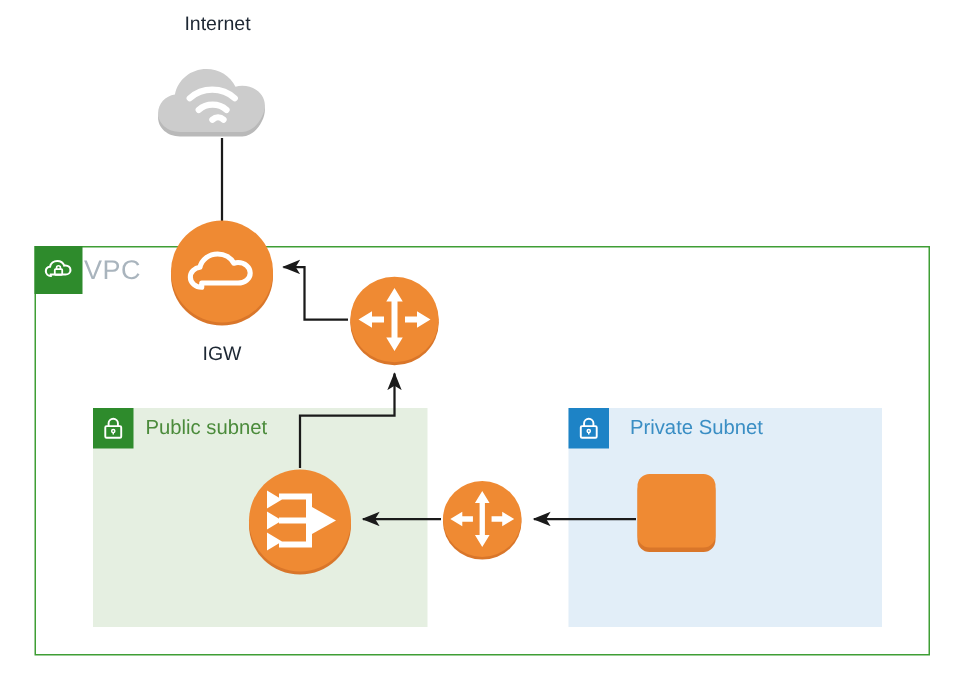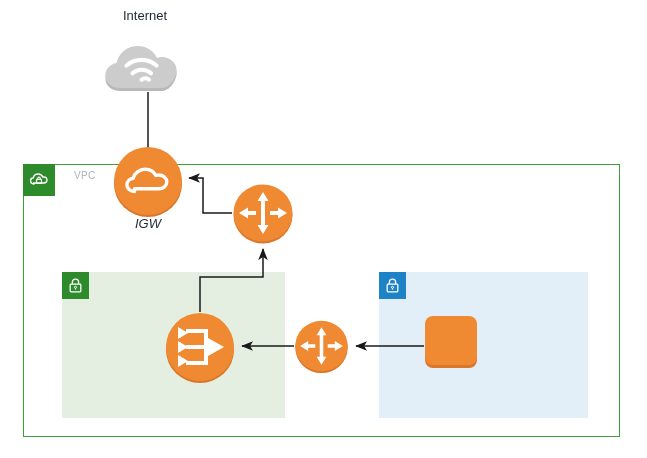--- a/index.html
+++ b/index.html
@@ -6,42 +6,42 @@
   body{width:647px;height:458px;overflow:hidden;
        font-family:"Liberation Sans","DejaVu Sans",sans-serif;}
   #stage{position:relative;width:647px;height:458px;background:#ffffff;}
   .abs{position:absolute;}
 
   
   .vpc-box{left:23px;top:164px;width:597px;height:273px;
            border:1.6px solid #3f9e35;background:transparent;box-sizing:border-box;}
   .vpc-tag{left:23px;top:164px;width:32px;height:32px;background:#2e8b2c;
            display:flex;align-items:center;justify-content:center;}
-  .vpc-label{left:74px;top:170px;font-size:10px;color:#a9b4bd;letter-spacing:.3px;}
+  .vpc-label{left:56px;top:170px;font-size:18px;color:#a9b4bd;letter-spacing:.3px;}
 
   .pub-box{left:62px;top:272px;width:223px;height:146px;background:#e5efe1;}
   .pub-tag{left:62px;top:272px;width:27px;height:27px;background:#2e8b2c;
            display:flex;align-items:center;justify-content:center;}
   .pub-label{left:97px;top:277px;font-size:13.5px;color:#4b8b3b;}
 
   .prv-box{left:379px;top:272px;width:209px;height:146px;background:#e2eef8;}
   .prv-tag{left:379px;top:272px;width:27px;height:27px;background:#1d83c6;
            display:flex;align-items:center;justify-content:center;}
   .prv-label{left:420px;top:277px;font-size:13.5px;color:#3a8ec4;}
 
   
   .node{display:flex;align-items:center;justify-content:center;}
   .caption{position:absolute;text-align:center;font-size:13px;color:#1d2733;
            white-space:nowrap;}
 
   .internet-cloud{left:100px;top:33px;width:88px;height:62px;}
   .internet-cap{left:60px;top:8px;width:170px;}
 
   .igw{left:112px;top:146px;width:72px;height:72px;}
-  .igw-cap{left:103px;top:216px;width:90px;font-style:italic;}
+  .igw-cap{left:103px;top:228px;width:90px;}
 
   .rtr1{left:232px;top:182px;width:62px;height:62px;}
 
   .ngw{left:164px;top:312px;width:72px;height:72px;}
   .ngw-cap{left:155px;top:388px;width:90px;}
 
   .rtr2{left:294px;top:315px;width:55px;height:62px;}
 
   .inst{left:424px;top:315px;width:54px;height:54px;}
   .inst-cap{left:396px;top:378px;width:110px;}
@@ -66,30 +66,32 @@
 
   <div class="abs pub-box"></div>
   <div class="abs pub-tag">
     <svg width="17" height="17" viewBox="0 0 24 24">
       <rect x="4.5" y="10" width="15" height="11" rx="1.2" fill="none" stroke="#ffffff" stroke-width="1.8"></rect>
       <path d="M7.6 10V7.4a4.4 4.4 0 0 1 8.8 0V10" fill="none" stroke="#ffffff" stroke-width="1.8"></path>
       <circle cx="12" cy="14.6" r="1.5" fill="none" stroke="#ffffff" stroke-width="1.4"></circle>
       <path d="M12 15.6v2.2" stroke="#ffffff" stroke-width="1.4"></path>
     </svg>
   </div>
+  <div class="abs pub-label">Public subnet</div>
 
   <div class="abs prv-box"></div>
   <div class="abs prv-tag">
     <svg width="17" height="17" viewBox="0 0 24 24">
       <rect x="4.5" y="10" width="15" height="11" rx="1.2" fill="none" stroke="#ffffff" stroke-width="1.8"></rect>
       <path d="M7.6 10V7.4a4.4 4.4 0 0 1 8.8 0V10" fill="none" stroke="#ffffff" stroke-width="1.8"></path>
       <circle cx="12" cy="14.6" r="1.5" fill="none" stroke="#ffffff" stroke-width="1.4"></circle>
       <path d="M12 15.6v2.2" stroke="#ffffff" stroke-width="1.4"></path>
     </svg>
   </div>
+  <div class="abs prv-label">Private Subnet</div>
 
   <svg class="abs wires" viewBox="0 0 647 458">
     <defs>
       <marker id="ah" markerWidth="9" markerHeight="9" refX="7.4" refY="3.2" orient="auto" markerUnits="strokeWidth">
         <path d="M0,0 L8,3.2 L0,6.4 L2,3.2 z" fill="#1a1a1a"></path>
       </marker>
     </defs>
 
     <path d="M148,92 L148,150" stroke="#1a1a1a" stroke-width="1.5" fill="none"></path>
 

